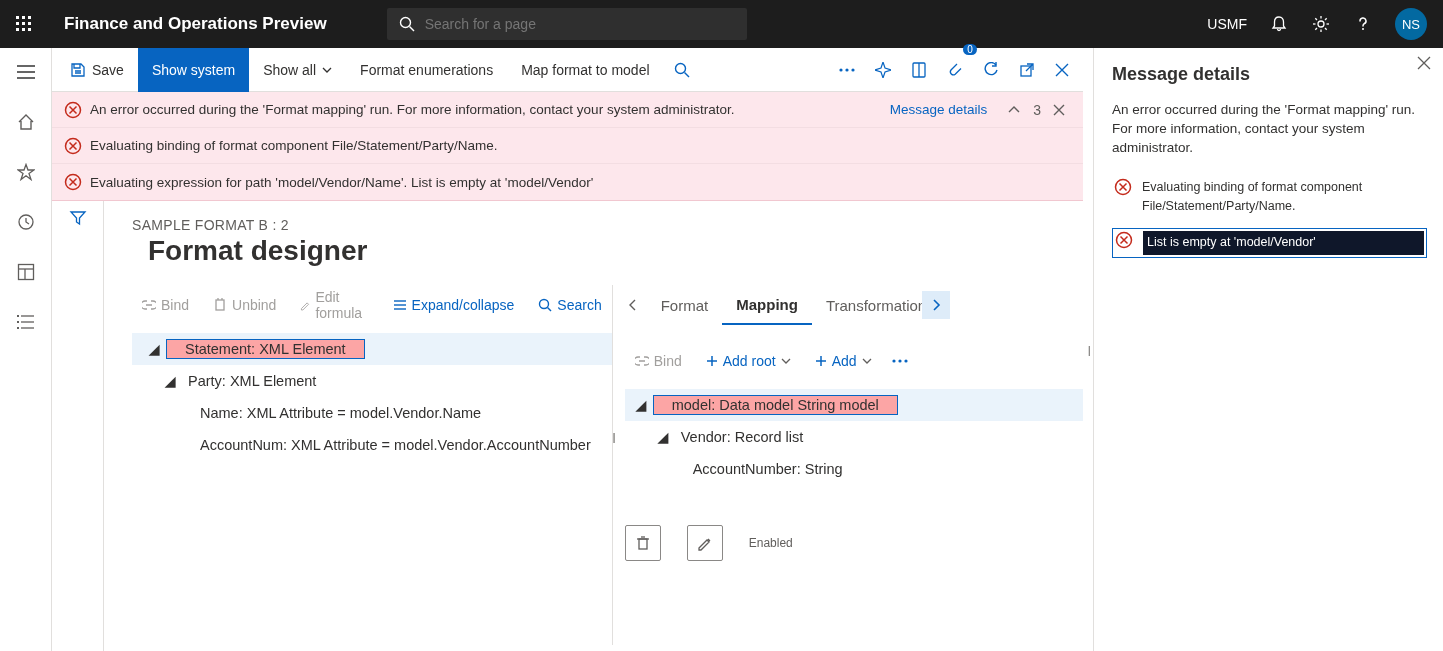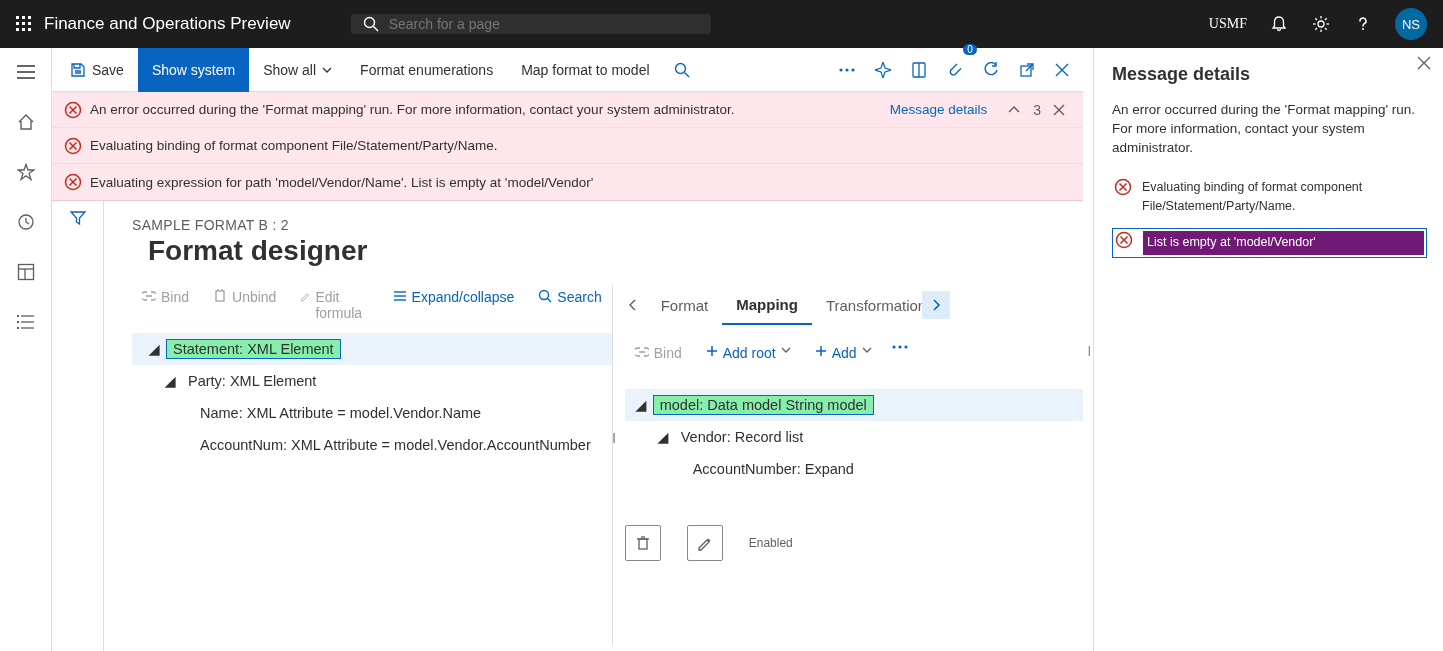--- a/index.html
+++ b/index.html
@@ -1,25 +1,25 @@
 <!DOCTYPE html>
 <html><head>
 <meta charset="utf-8">
 <style>
   * { box-sizing: border-box; font-family: "Segoe UI", Arial, sans-serif; }
   html, body { margin:0; padding:0; width:1443px; height:651px; overflow:hidden; background:#fff; color:#323130; }
   .topbar { height:48px; background:#1d1d1d; color:#fff; display:flex; align-items:center; padding:0 8px; }
   .waffle { width:32px; height:48px; display:flex; align-items:center; justify-content:center; cursor:pointer; }
-  .app-title { font-size:17px; font-weight:400; margin-left:4px; }
-  .searchbox { margin-left:60px; width:360px; height:20px; background:#2f2f2f; border-radius:2px; display:flex; align-items:center; padding:0 12px; }
+  .app-title { font-size:17px; font-weight:700; margin-left:24px; }
+  .searchbox { margin-left:60px; width:360px; height:32px; background:#2f2f2f; border-radius:2px; display:flex; align-items:center; padding:0 12px; }
   .searchbox input { flex:1; background:transparent; border:none; outline:none; color:#fff; font-size:14px; }
   .top-right { margin-left:auto; display:flex; align-items:center; gap:6px; height:48px; }
   .top-icon { width:36px; height:48px; display:flex; align-items:center; justify-content:center; cursor:pointer; color:#fff; }
   .avatar { width:32px; height:32px; border-radius:50%; background:#0369a1; color:#fff; font-size:13px; display:flex; align-items:center; justify-content:center; margin:0 8px; }
-  .company { font-size:14px; padding:0 8px;font-family:Liberation Serif, serif; }
+  .company { font-size:14px; padding:0 8px; }
 
   .body-row { display:flex; height:603px; }
   .left-rail { width:52px; background:#fff; border-right:1px solid #e1dfdd; display:flex; flex-direction:column; align-items:center; padding-top:8px; gap:18px; }
   .rail-icon { width:32px; height:32px; display:flex; align-items:center; justify-content:center; color:#605e5c; cursor:pointer; }
 
   .main-col { flex:1; display:flex; flex-direction:column; min-width:0; }
 
   .action-pane { height:44px; border-bottom:1px solid #e1dfdd; display:flex; align-items:center; padding:0 4px; }
   .ap-btn { height:44px; display:flex; align-items:center; padding:0 14px; font-size:14px; color:#323130; cursor:pointer; gap:6px; }
   .ap-btn.primary { background:#0764c1; color:#fff; }
@@ -42,51 +42,51 @@
   .designer-main { flex:1; padding:16px 0 0 28px; min-width:0; position:relative; }
   .breadcrumb { font-size:14px; color:#605e5c; letter-spacing:.3px; }
   .page-title { font-size:28px; font-weight:600; margin:2px 0 18px 16px; }
 
   .two-pane { display:flex; height:360px; }
   .format-pane { flex:1.02; min-width:0; }
   .mapping-pane { flex:1; min-width:0; border-left:1px solid #e1dfdd; position:relative; padding-left:0; }
   .splitter-handle { position:absolute; left:-5px; top:146px; width:10px; height:22px; color:#8a8886; cursor:col-resize; text-align:center; font-size:11px; letter-spacing:-3px; }
 
   .pane-toolbar { display:flex; align-items:center; height:40px; gap:4px; }
-  .pane-btn { display:flex; gap:5px; padding:0 10px; height:32px; font-size:14px; color:#605e5c; cursor:pointer; }
+  .pane-btn { display:flex; align-items:center; gap:5px; padding:0 10px; height:32px; font-size:14px; color:#605e5c; cursor:pointer; }
   .pane-btn.active { color:#0764c1; }
   .pane-btn.disabled { color:#a19f9d; }
   .pane-tabs { display:flex; align-items:center; height:40px; }
   .tab { padding:0 14px; height:40px; display:flex; align-items:center; font-size:15px; color:#605e5c; cursor:pointer; }
   .tab.active { color:#323130; font-weight:600; border-bottom:2px solid #0764c1; }
   .tab-nav { width:28px; height:28px; display:flex; align-items:center; justify-content:center; color:#605e5c; cursor:pointer; }
   .tab-nav.active { background:#deecf9; color:#0764c1; }
 
   .tree { margin-top:8px; font-size:14.5px; }
   .tree-row { display:flex; align-items:center; height:32px; }
-  .tree-row.selected .node-label { background:#86efac; border:1px solid #0764c1; padding:1px 6px; }
+  .tree-row.selected .node-label { background:#fca5a5; border:1px solid #0764c1; padding:1px 18px; }
   .tree-row.selected-row { background:#eaf3fb; }
   .caret { width:16px; text-align:center; cursor:pointer; color:#323130; margin-right:4px; }
   .indent-1 { margin-left:30px; }
   .indent-2 { margin-left:62px;text-align:center; }
   .indent-3 { margin-left:62px; }
   .tree .node-label { padding:2px 6px; }
 
   .bottom-bar { margin-top:40px; display:flex; align-items:center; gap:26px; }
   .sq-btn { width:36px; height:36px; border:1px solid #8a8886; border-radius:2px; display:flex; align-items:center; justify-content:center; cursor:pointer; color:#605e5c; }
   .field-label { font-size:12px; color:#605e5c; }
 
   
   .msg-panel { width:350px; border-left:1px solid #e1dfdd; padding:16px 16px 0 18px; position:relative; }
   .msg-panel h2 { font-size:18px; font-weight:600; margin:0 0 16px 0; }
   .msg-close { position:absolute; top:8px; right:12px; cursor:pointer; color:#605e5c; }
   .msg-panel .desc { font-size:13.5px; line-height:1.4; margin-bottom:18px; }
   .mp-item { display:flex; align-items:flex-start; gap:10px; font-size:12.5px; line-height:1.55; margin-bottom:10px; padding:2px 2px; }
   .mp-item.selected { border:1px solid #0764c1; }
-  .mp-item.selected .mp-text { background:#701a75; color:#fff; padding:2px 4px; }
+  .mp-item.selected .mp-text { background:#0f172a; color:#fff; padding:2px 4px; }
   .mp-item .mp-text { flex:1; }
 
   .splitter-col { width:10px; display:flex; align-items:center; justify-content:center; color:#8a8886; font-size:11px; letter-spacing:-3px; cursor:col-resize; }
 </style>
 </head>
 <body>
 
 <svg width="0" height="0" style="position:absolute">
   <defs>
     <g id="err-circle">
@@ -445,21 +445,21 @@
             <div class="tree" style="padding-left:12px">
               <div class="tree-row selected selected-row" style="padding-left:8px">
                   <span class="caret">◢</span>
                   <span class="node-label">model: Data model String model</span>
                 </div>
               <div class="tree-row indent-1">
                   <span class="caret">◢</span>
                   <span class="node-label">Vendor: Record list</span>
                 </div>
               <div class="tree-row indent-3">
-                  <span class="node-label">AccountNumber: Expand</span>
+                  <span class="node-label">AccountNumber: String</span>
                 </div>
             </div>
 
             <div class="bottom-bar" style="padding-left:12px">
               <div class="sq-btn">
                   <svg width="16" height="16" viewBox="0 0 16 16">
                     <rect x="4" y="4" width="8" height="10" fill="none" stroke="#605e5c" stroke-width="1.3"></rect>
                     <line x1="2" y1="4" x2="14" y2="4" stroke="#605e5c" stroke-width="1.3"></line>
                     <line x1="6" y1="2" x2="10" y2="2" stroke="#605e5c" stroke-width="1.3"></line>
                   </svg>

